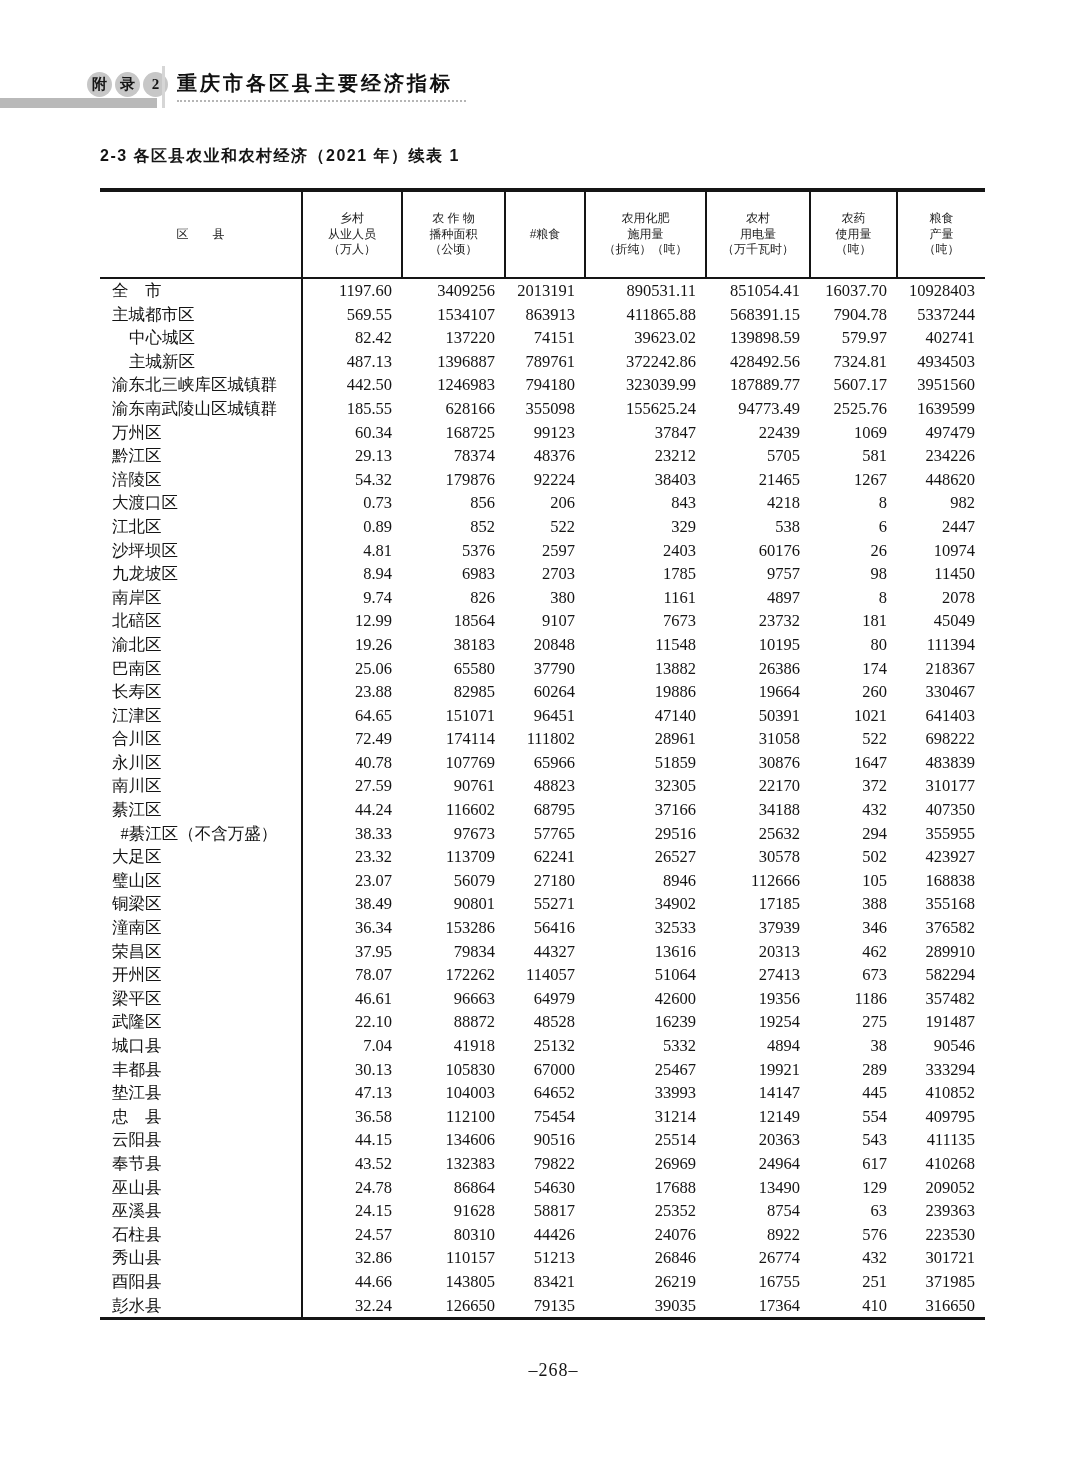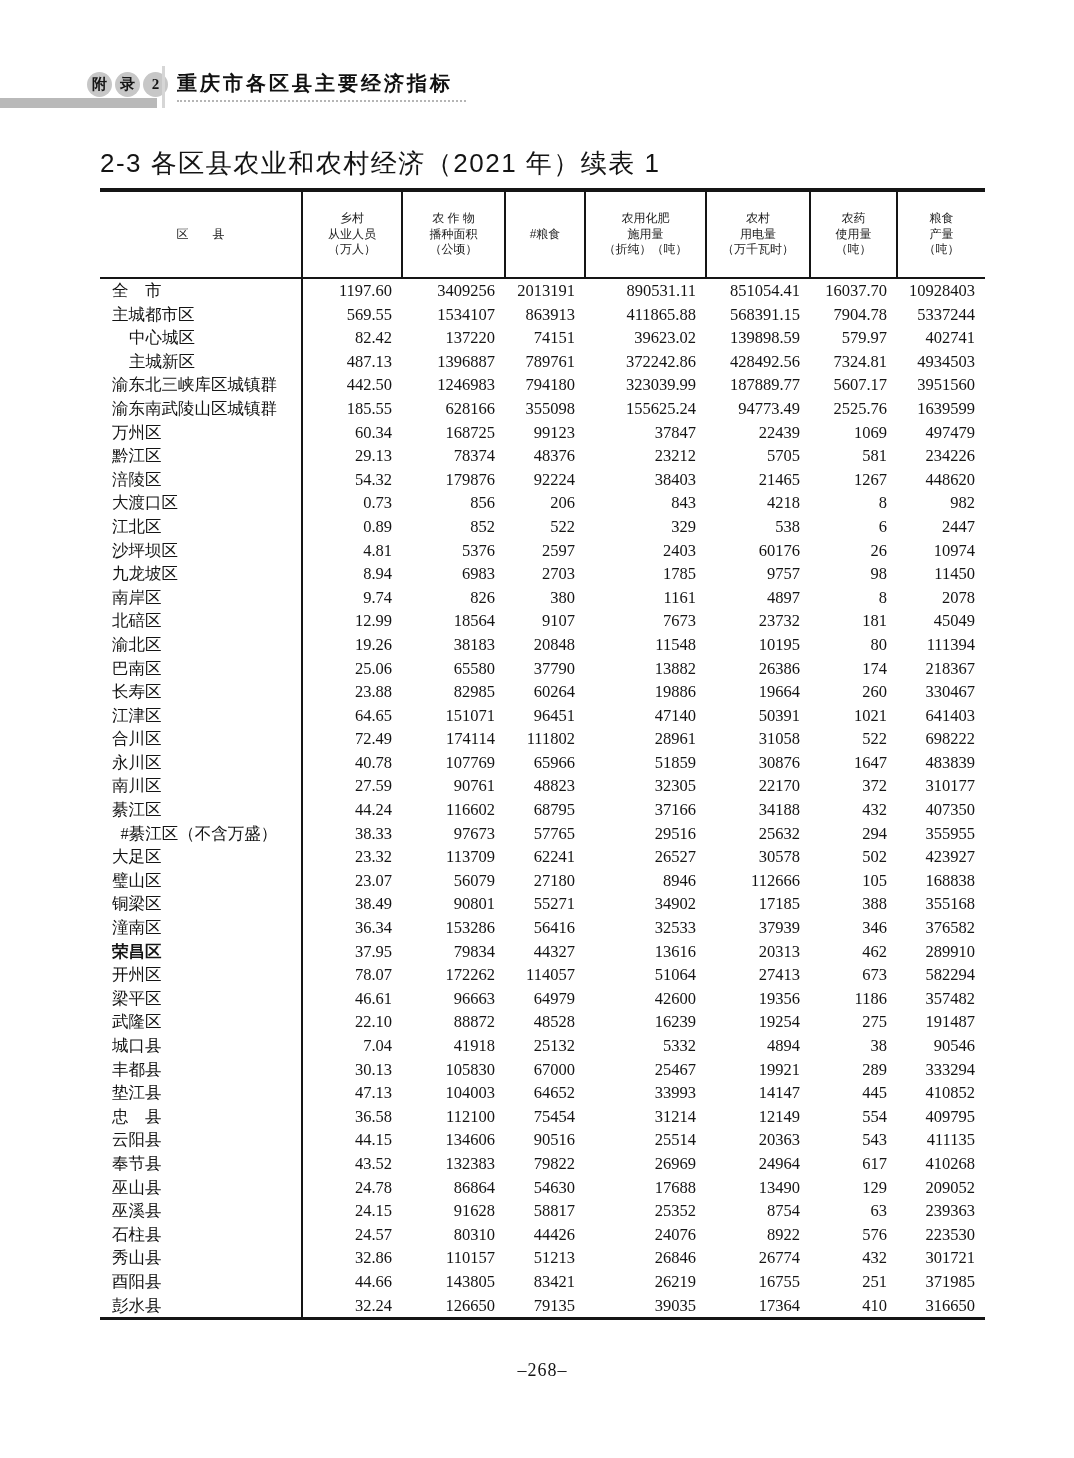--- a/index.html
+++ b/index.html
@@ -22,21 +22,21 @@
   .header-title {
     position:absolute; left:177px; top:70px;
     font-size:20px; font-weight:bold; letter-spacing:3px; color:#111;
     white-space:pre;
   }
   .dotted-rule { position:absolute; left:177px; top:100px; width:289px; height:0; border-bottom:2px dotted #b5b5b5; }
 
   
   .table-title {
     position:absolute; left:100px; top:146px;
-    font-size:26px; font-weight:normal; letter-spacing:1.5px; color:#141414;
+    font-size:16px; font-weight:bold; letter-spacing:1.5px; color:#141414;
     white-space:pre;
   }
 
   
   table.stat-table {
     position:absolute; left:100px; top:188px; width:885px;
     border-collapse:collapse; table-layout:fixed;
     border-top:4px solid #151515; border-bottom:3px solid #151515;
   }
   .stat-table thead th {
@@ -50,21 +50,21 @@
   .stat-table tbody td {
     height:23.6px; line-height:23.6px; font-size:16.5px;
     font-family:"Liberation Serif", serif; color:#141414;
     white-space:pre; overflow:hidden; padding:0;
   }
   .stat-table tbody td.region { text-align:left; border-right:2px solid #151515; }
   .stat-table tbody td.num { text-align:right; padding-right:10px; }
 
   
   .page-number {
-    position:absolute; left:100px; top:1360px; width:885px;
+    position:absolute; left:111px; top:1360px; width:885px;
     text-align:center; font-family:"Liberation Serif", serif;
     font-size:18px; letter-spacing:1px; color:#141414; white-space:pre;
   }
 </style>
 </head>
 <body>
 
 <div class="gray-bar"></div>
 <div class="badge" id="badge">
     <span class="badge-circle">附</span>
@@ -375,21 +375,21 @@
         <td class="region" style="padding-left: 12px;">潼南区</td>
         <td class="num">36.34</td>
         <td class="num">153286</td>
         <td class="num">56416</td>
         <td class="num">32533</td>
         <td class="num">37939</td>
         <td class="num">346</td>
         <td class="num">376582</td>
       </tr>
       <tr>
-        <td class="region" style="padding-left: 12px; font-weight: bold;">荣昌区</td>
+        <td class="region" style="padding-left: 12px;">荣昌区</td>
         <td class="num">37.95</td>
         <td class="num">79834</td>
         <td class="num">44327</td>
         <td class="num">13616</td>
         <td class="num">20313</td>
         <td class="num">462</td>
         <td class="num">289910</td>
       </tr>
       <tr>
         <td class="region" style="padding-left: 12px;">开州区</td>

